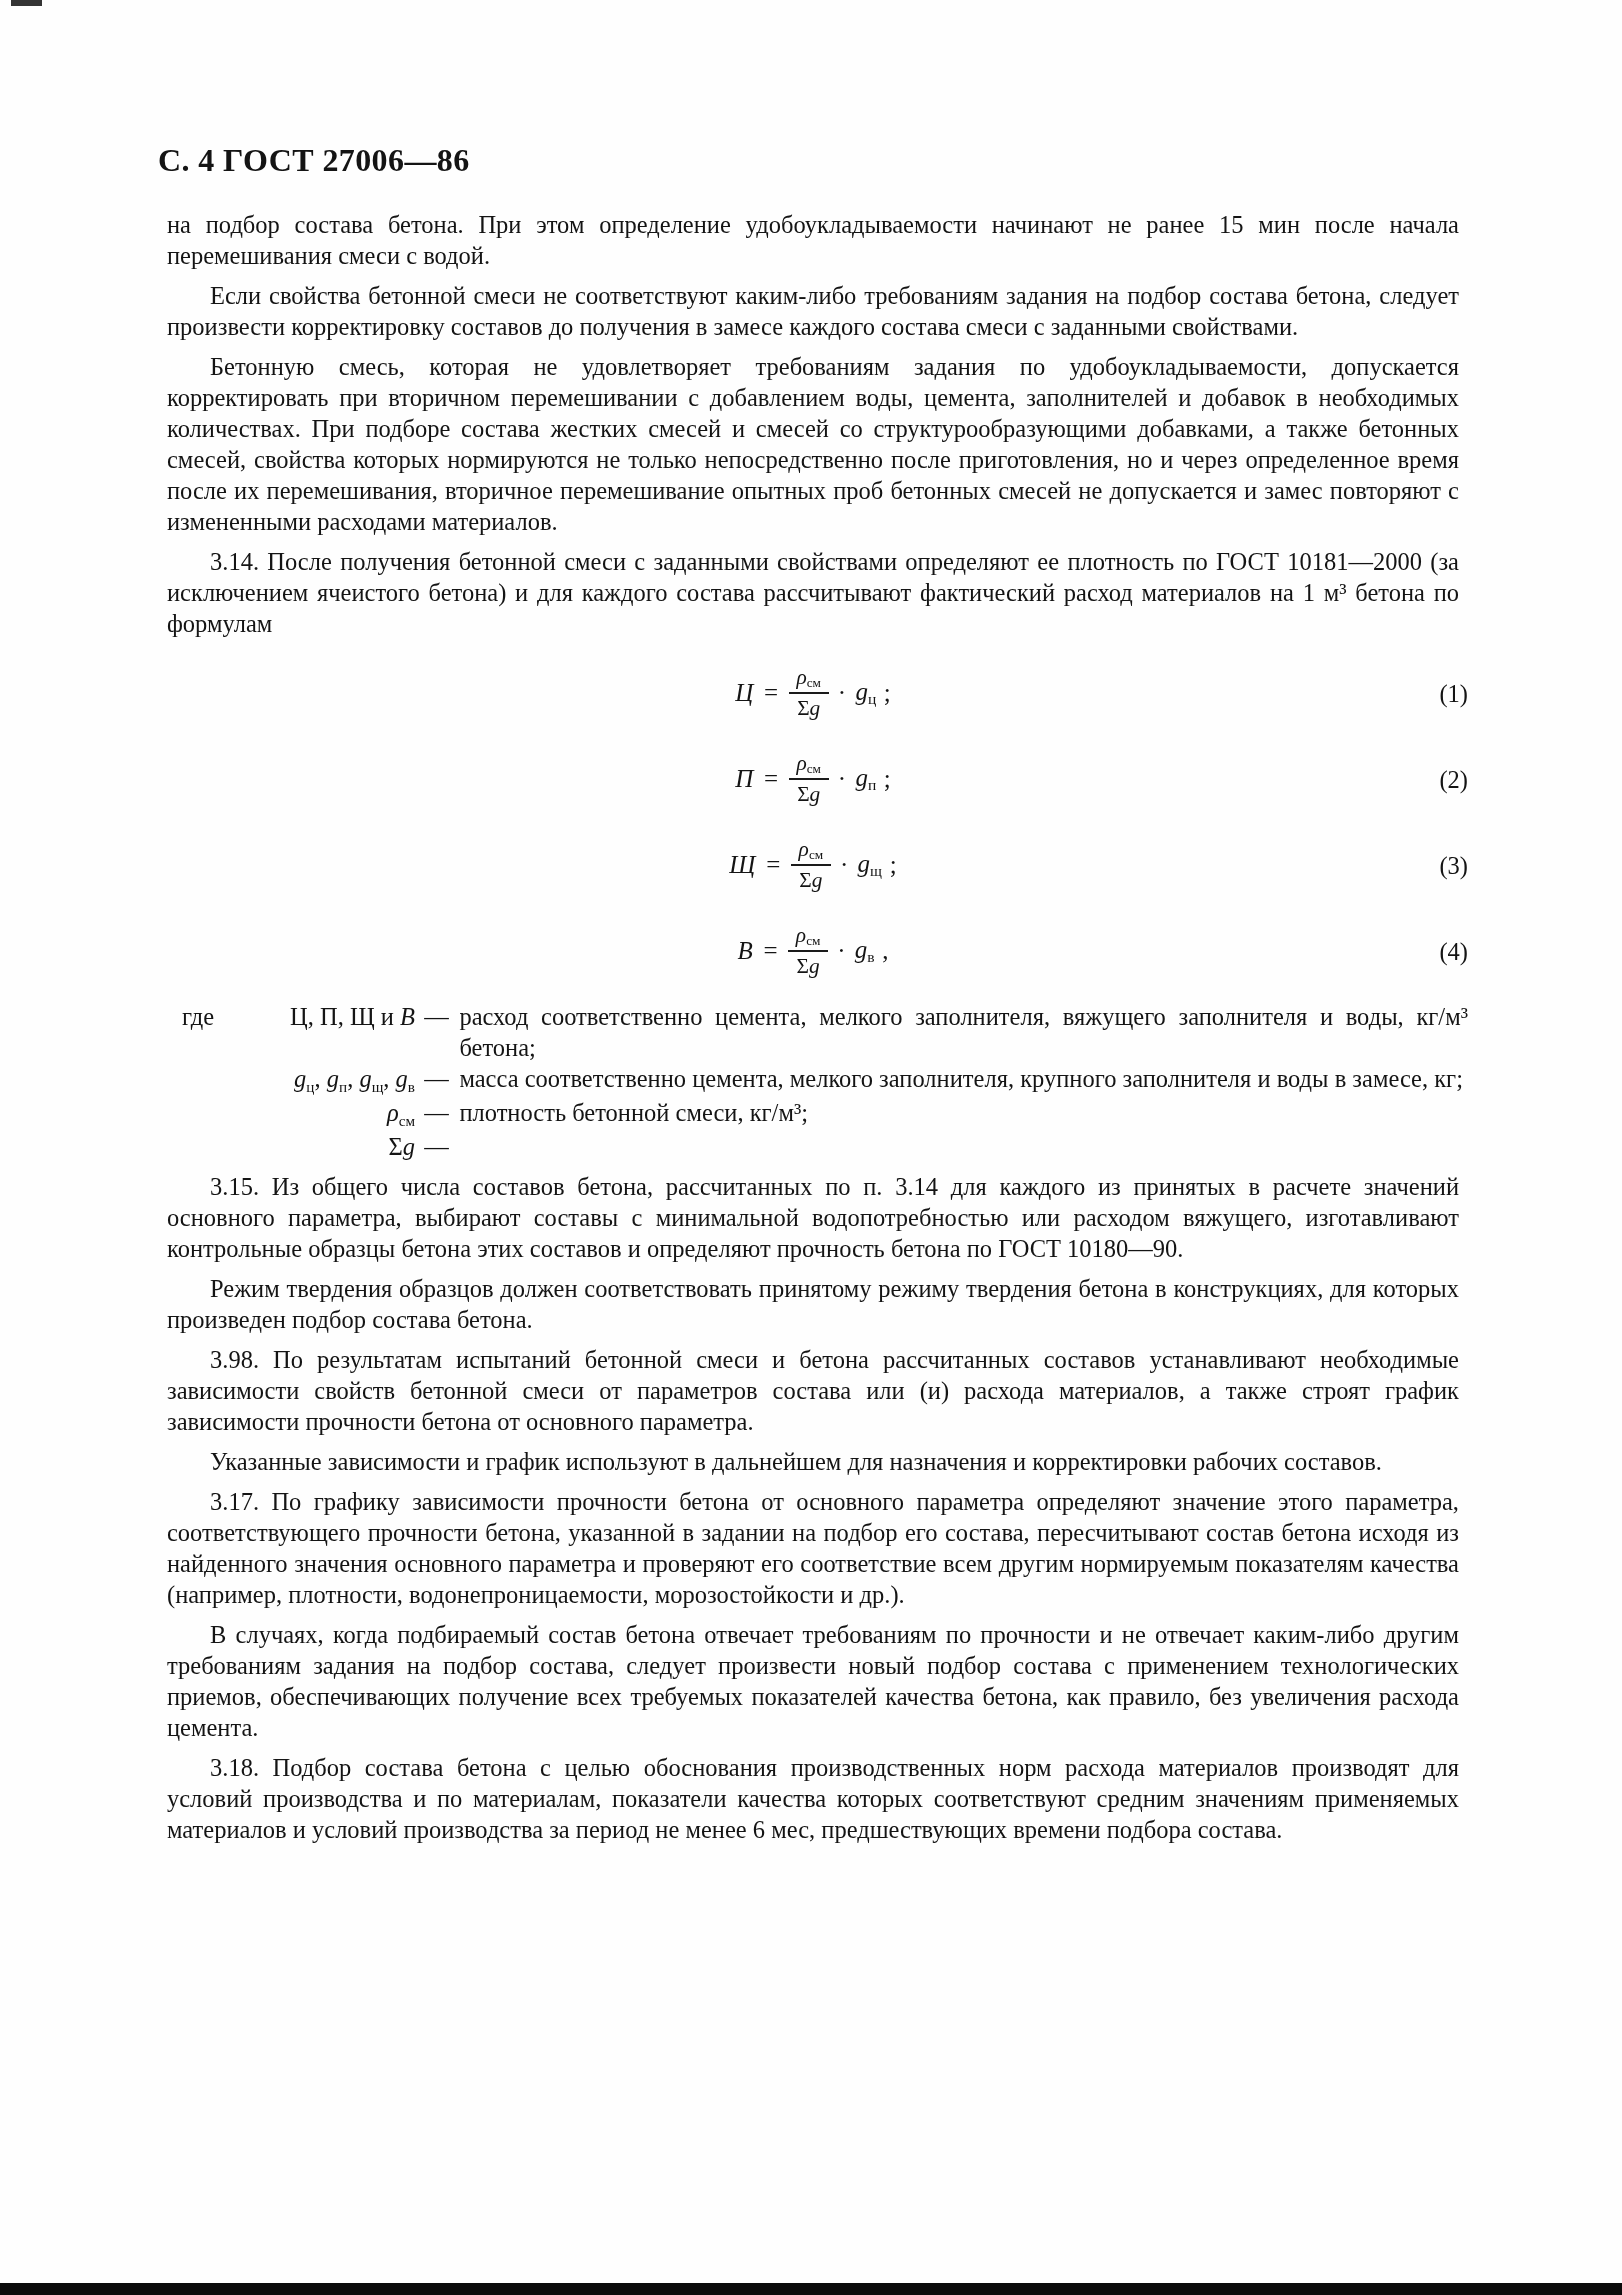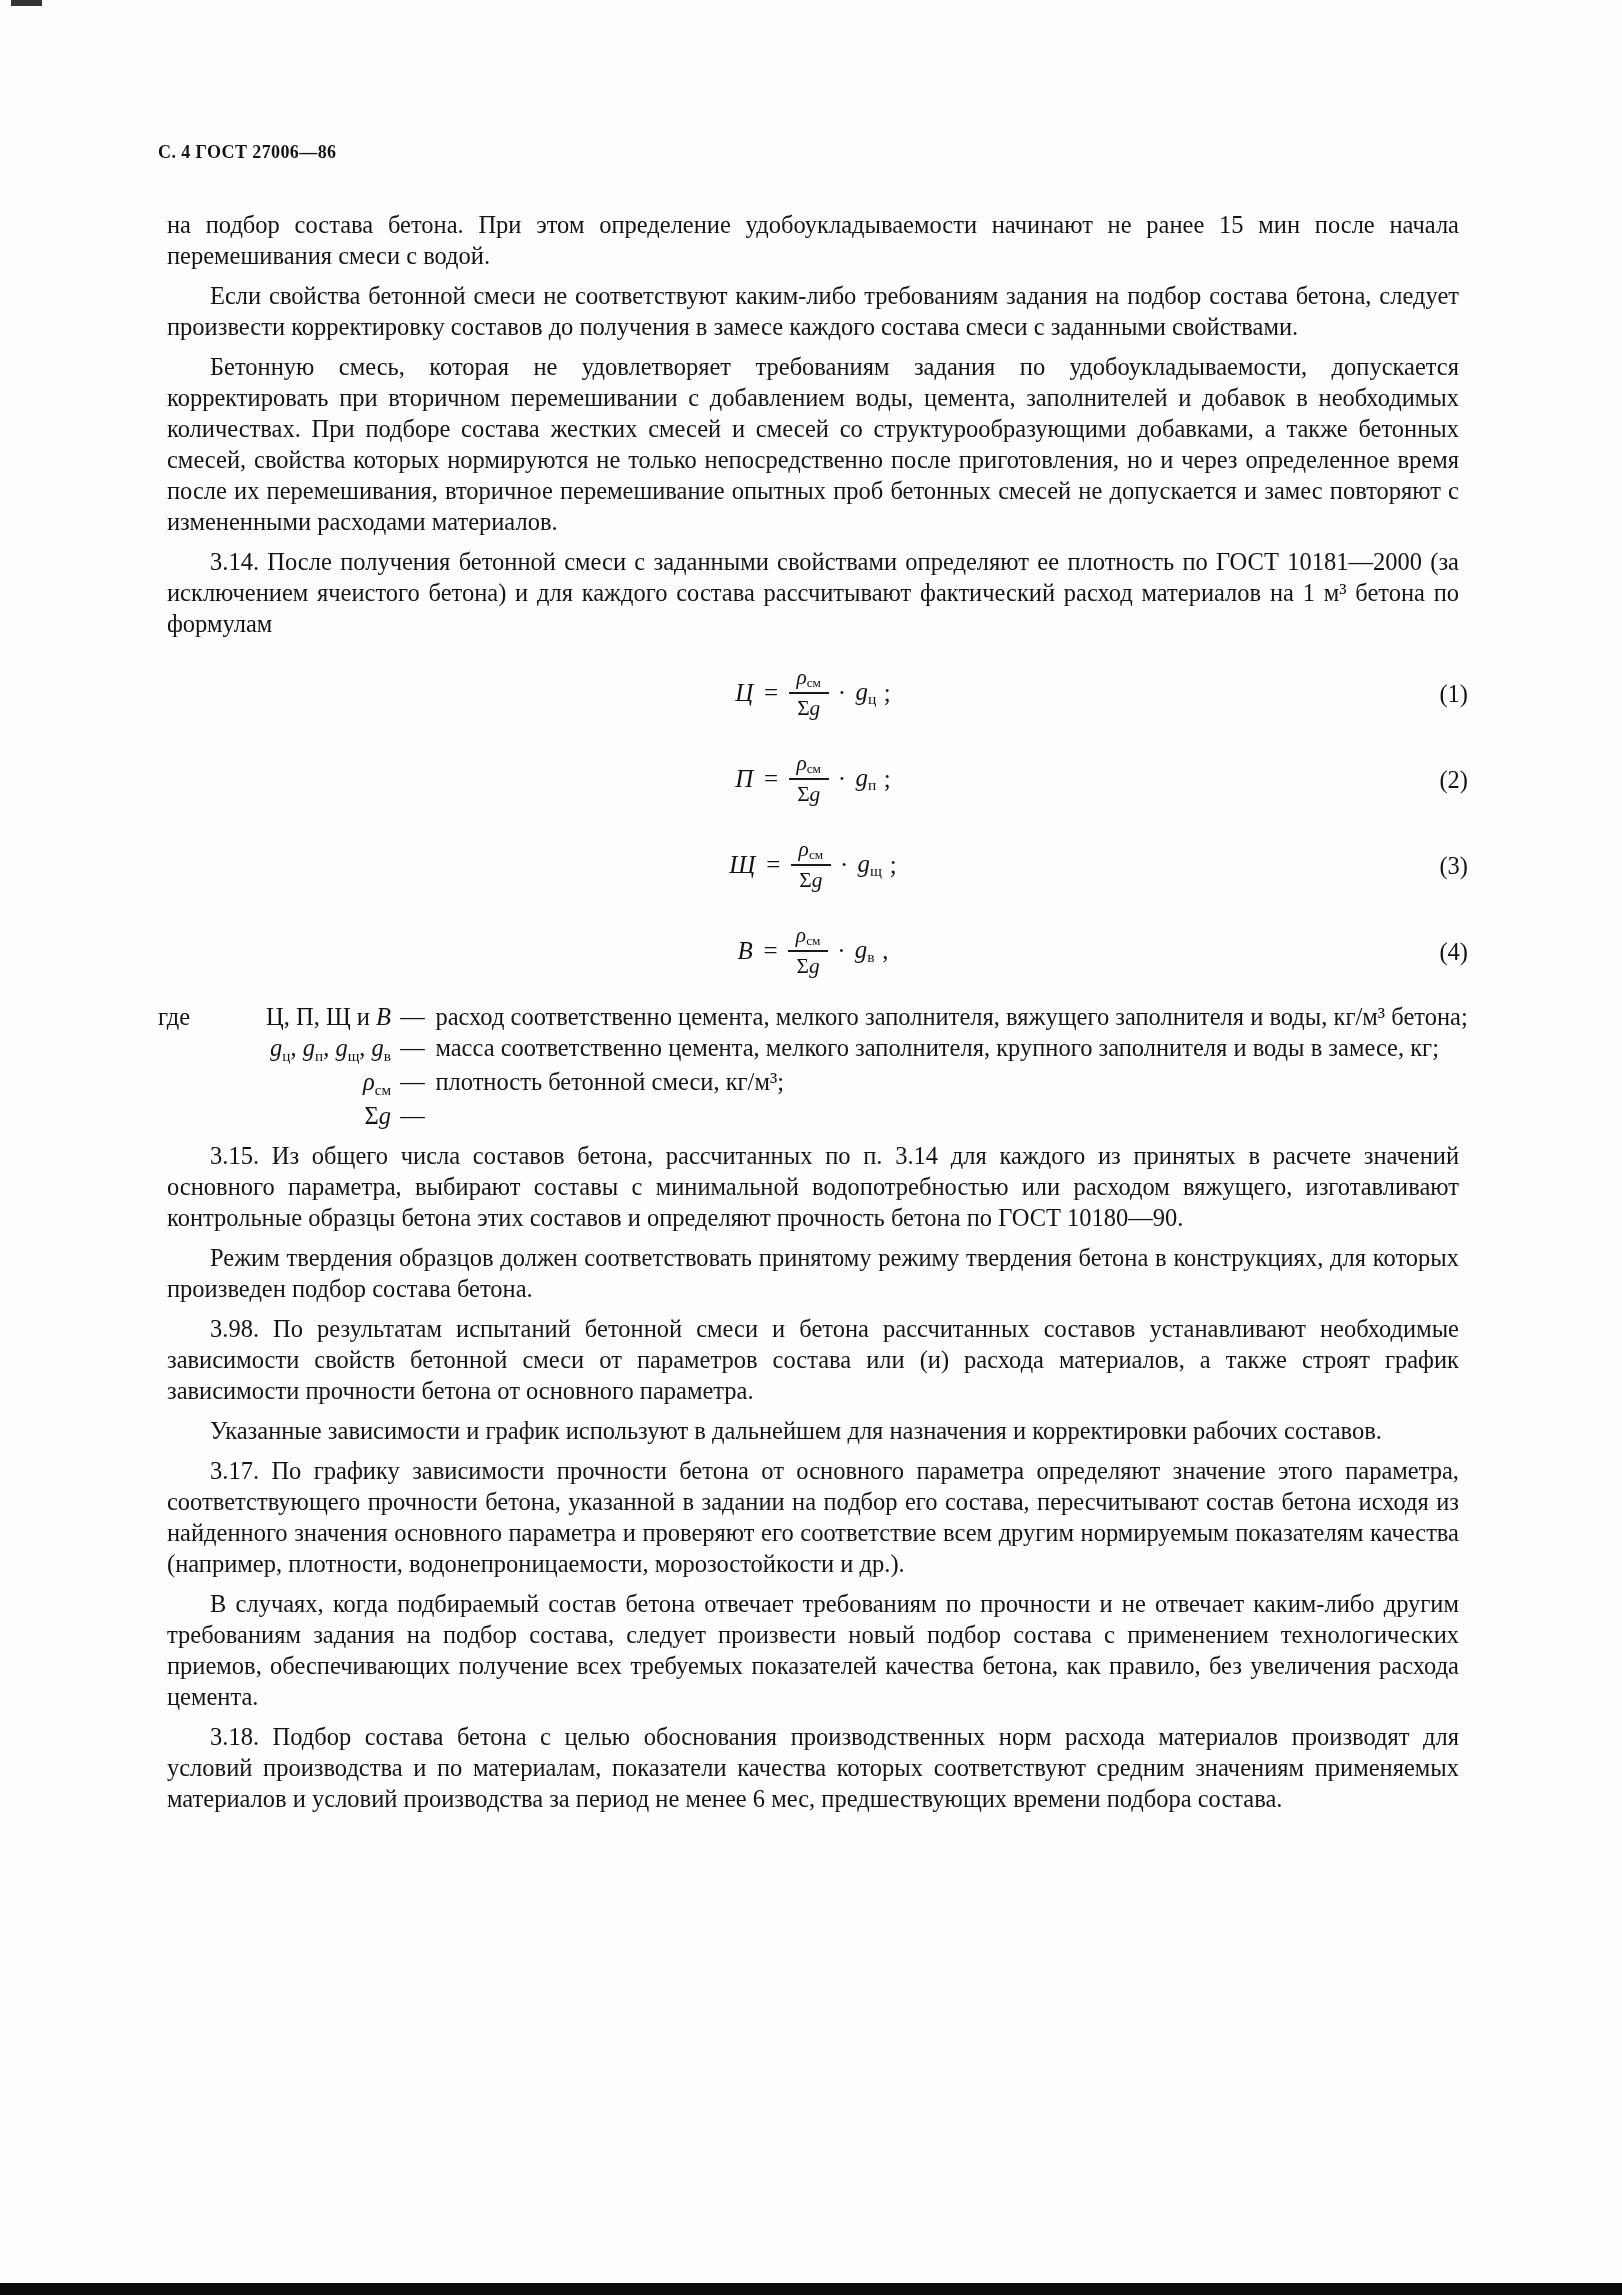--- a/index.html
+++ b/index.html
@@ -10,21 +10,21 @@
     height: 2295px;
     background: #fefefe;
     font-family: "Liberation Serif", "DejaVu Serif", serif;
     color: #141414;
     overflow: hidden;
   }
   .page-header {
     position: absolute;
     top: 142px;
     left: 158px;
-    font-size: 18px;
+    font-size: 32px;
     font-weight: bold;
     letter-spacing: 0.4px;
   }
   .content {
     position: absolute;
     top: 200px;
     left: 158px;
     width: 1310px;
     font-size: 24.5px;
     line-height: 31px;
@@ -77,21 +77,21 @@
   .eq-number {
     position: absolute;
     right: 0;
     top: 50%;
     transform: translateY(-50%);
     font-size: 24.5px;
   }
 
   
   .definitions { margin: 4.6px 0 0 0; }
-  .def-row { display: flex; align-items: flex-start; }
+  .def-row { display: flex; align-items: flex-start; margin-left: 24px; }
   .def-lead { flex: none; width: 51px; }
   .def-term { flex: none; width: 182px; text-align: right; white-space: nowrap; }
   .def-term sub {
     font-size: 0.62em;
     font-style: normal;
     vertical-align: baseline;
     position: relative;
     top: 0.28em;
   }
   .def-dash { flex: none; padding: 0 10.7px 0 9.2px; }

